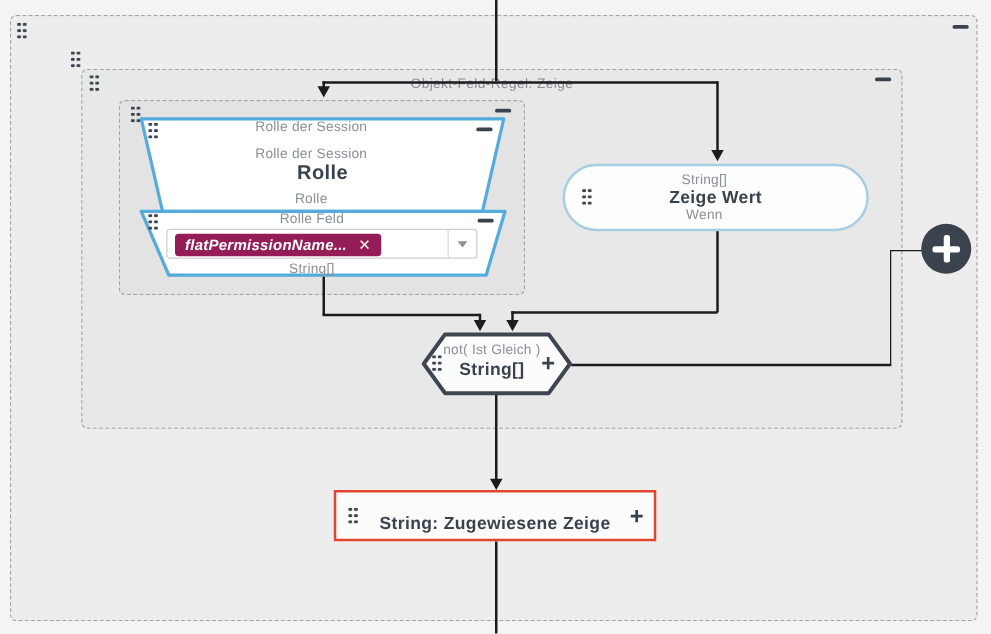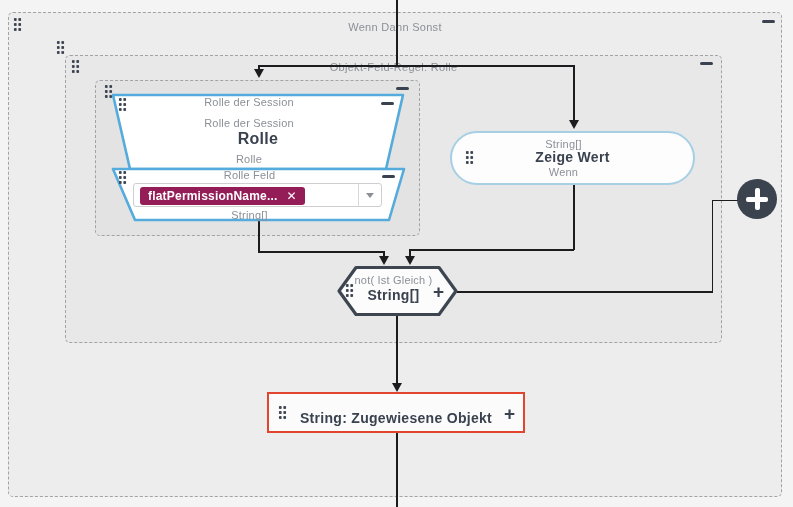--- a/index.html
+++ b/index.html
@@ -88,20 +88,21 @@
     left: 6px; top: 3px; height: 18px;
     padding: 0 8px;
     background: #951d57;
     border-radius: 3px;
     color: #ffffff;
     font-size: 12px;
     font-weight: 700;
     letter-spacing: 0.2px;
     display: flex; align-items: center; gap: 9px;
     white-space: nowrap;
+    font-style: italic;
   }
   #chip-close { font-size: 12px; font-weight: 700; cursor: pointer; }
   #dropdown-toggle {
     position: absolute;
     right: 0; top: 0; width: 23px; height: 22px;
     border-left: 1px solid #d8d8db;
     display: flex; align-items: center; justify-content: center;
   }
   .chevron-down {
     width: 0; height: 0;
@@ -130,29 +131,28 @@
     border-right: 5px solid transparent;
     border-top: 9px solid #1c1c1e;
   }
 </style>
 </head>
 <body>
 
 <div id="stage">
 
   <div class="dashed-container" style="left:8px; top:12px; width:774px; height:485px; background:#ededee;">
-    <div class="ctitle" style="top:8px;">Wenn Dann Sonst</div>
     <div class="grip" style="left:4px; top:4px;"></div>
     <div class="minus" style="right:6px; top:7px;"></div>
   </div>
 
   <div class="grip" style="left:56px; top:40px;"></div>
 
   <div class="dashed-container" style="left:65px; top:55px; width:657px; height:288px; background:#e8e8e9;">
-    <div class="ctitle" style="top:5px;">Objekt-Feld-Regel: Rolle</div>
+    <div class="ctitle" style="top:5px;">Objekt-Feld-Regel: Zeige</div>
     <div class="grip" style="left:5px; top:3px;"></div>
     <div class="minus" style="right:8px; top:6px;"></div>
   </div>
 
   <div class="dashed-container" style="left:95px; top:80px; width:325px; height:156px; background:#e3e3e4;">
     <div class="ctitle" style="top:3px;margin-top:47px;">Objekt</div>
     <div class="grip" style="left:8px; top:3px;"></div>
     <div class="minus" style="right:10px; top:6px;"></div>
   </div>
 
@@ -226,21 +226,21 @@
       <path d="M2 26 L19 2.5 L102 2.5 L119 26 L102 49.5 L19 49.5 Z" fill="#fcfcfd" stroke="#3d4650" stroke-width="3.2" stroke-linejoin="round"></path>
     </svg>
     <div class="grip" style="left:8px; top:18px;"></div>
     <div class="t-small" style="top:9px; left:10px; right:18px;text-align:center;">not( Ist Gleich )</div>
     <div class="t-bold" style="top:22px; left:10px; right:18px; font-size:14px;">String[]</div>
     <div class="plus-glyph" style="left:96px; top:17px;">+</div>
   </div>
 
   <div id="node-zeige-popup">
     <div class="grip" style="left:9px; top:11px;"></div>
-    <div class="t-bold" style="top:16px; font-size:14px;">String: Zugewiesene Objekt</div>
+    <div class="t-bold" style="top:16px; font-size:14px;">String: Zugewiesene Zeige</div>
     <div class="plus-glyph" style="right:8px; top:10px;">+</div>
   </div>
 
   <div id="add-node-button">
     <div class="bar h"></div>
     <div class="bar v"></div>
   </div>
 
 </div>
 

